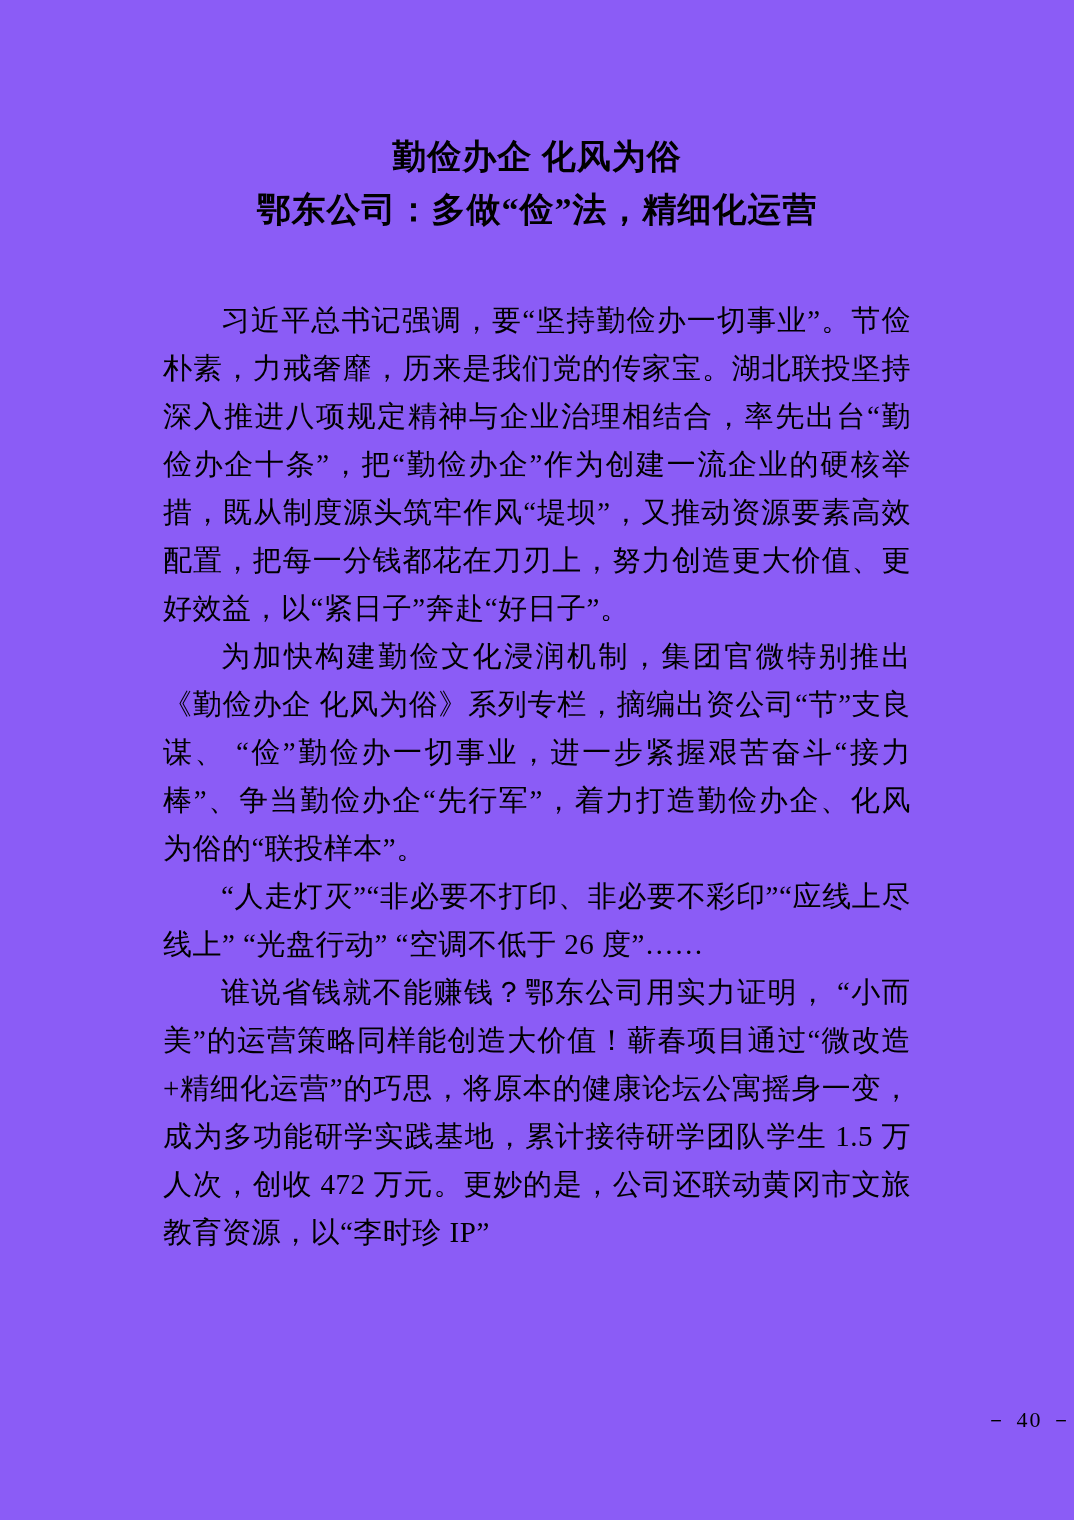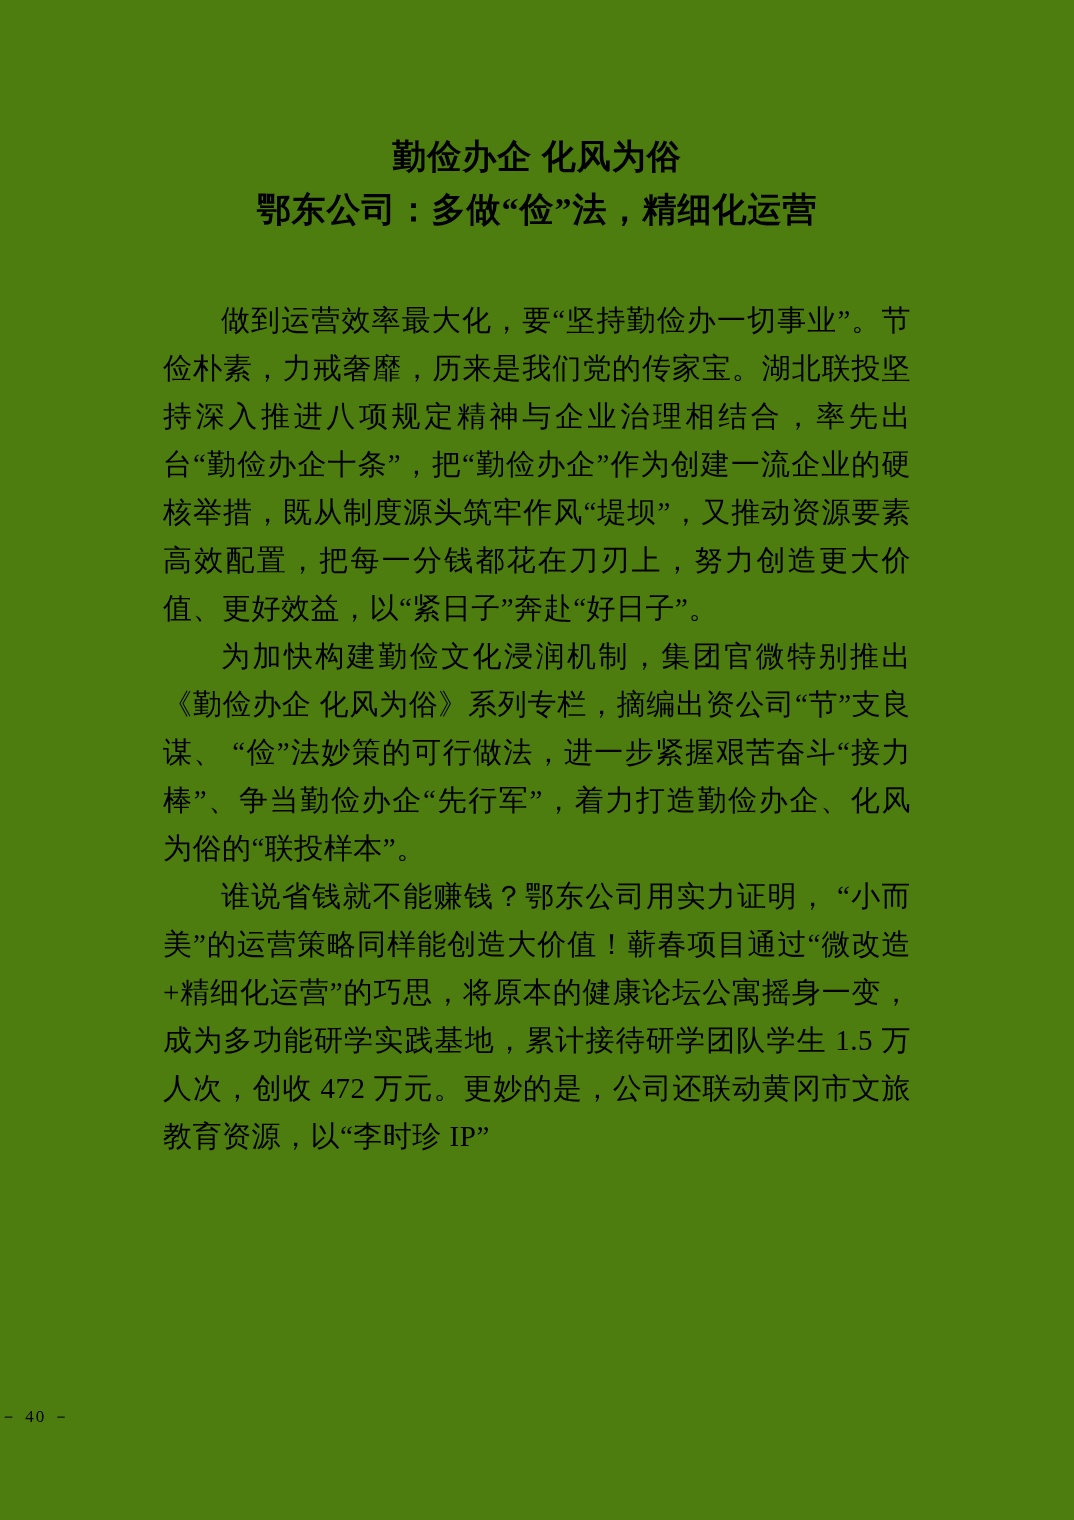--- a/index.html
+++ b/index.html
@@ -4,21 +4,21 @@
 <style>
   html, body {
     margin: 0;
     padding: 0;
     background: #ffffff;
   }
   .page {
     position: relative;
     width: 1074px;
     height: 1520px;
-    background: #4d7c0f;
+    background: #8b5cf6;
     color: #000000;
     font-family: "Liberation Serif", "DejaVu Serif", serif;
     overflow: hidden;
   }
   .content {
     position: absolute;
     left: 163px;
     top: 130px;
     width: 748px;
   }
@@ -42,36 +42,37 @@
     text-indent: 2em;
     text-align: justify;
     margin: 0;
     letter-spacing: 0.5px;
   }
   .page-footer {
     position: absolute;
     top: 1405px;
     left: 0;
     width: 100%;
-    text-align: left;
-    font-size: 17px;
+    text-align: right;
+    font-size: 22px;
     letter-spacing: 2px;
     color: #000000;
     font-family: Liberation Serif, serif;
   }
 </style>
 </head>
 <body>
 
 <div class="page">
   <div class="content">
     <h1 class="title">
       <span class="title-line">勤俭办企 化风为俗</span>
       <span class="title-line">鄂东公司：多做“俭”法，精细化运营</span>
     </h1>
     <div class="body-text">
-      <p>做到运营效率最大化，要“坚持勤俭办一切事业”。节俭朴素，力戒奢靡，历来是我们党的传家宝。湖北联投坚持深入推进八项规定精神与企业治理相结合，率先出台“勤俭办企十条”，把“勤俭办企”作为创建一流企业的硬核举措，既从制度源头筑牢作风“堤坝”，又推动资源要素高效配置，把每一分钱都花在刀刃上，努力创造更大价值、更好效益，以“紧日子”奔赴“好日子”。</p>
-      <p>为加快构建勤俭文化浸润机制，集团官微特别推出《勤俭办企 化风为俗》系列专栏，摘编出资公司“节”支良谋、 “俭”法妙策的可行做法，进一步紧握艰苦奋斗“接力棒”、争当勤俭办企“先行军”，着力打造勤俭办企、化风为俗的“联投样本”。</p>
+      <p>习近平总书记强调，要“坚持勤俭办一切事业”。节俭朴素，力戒奢靡，历来是我们党的传家宝。湖北联投坚持深入推进八项规定精神与企业治理相结合，率先出台“勤俭办企十条”，把“勤俭办企”作为创建一流企业的硬核举措，既从制度源头筑牢作风“堤坝”，又推动资源要素高效配置，把每一分钱都花在刀刃上，努力创造更大价值、更好效益，以“紧日子”奔赴“好日子”。</p>
+      <p>为加快构建勤俭文化浸润机制，集团官微特别推出《勤俭办企 化风为俗》系列专栏，摘编出资公司“节”支良谋、 “俭”勤俭办一切事业，进一步紧握艰苦奋斗“接力棒”、争当勤俭办企“先行军”，着力打造勤俭办企、化风为俗的“联投样本”。</p>
+      <p>“人走灯灭”“非必要不打印、非必要不彩印”“应线上尽线上” “光盘行动” “空调不低于 26 度”……</p>
       <p>谁说省钱就不能赚钱？鄂东公司用实力证明， “小而美”的运营策略同样能创造大价值！蕲春项目通过“微改造+精细化运营”的巧思，将原本的健康论坛公寓摇身一变，成为多功能研学实践基地，累计接待研学团队学生 1.5 万人次，创收 472 万元。更妙的是，公司还联动黄冈市文旅教育资源，以“李时珍 IP”</p>
     </div>
   </div>
   <div class="page-footer">－ 40 －</div>
 </div>
 
 </body></html>

